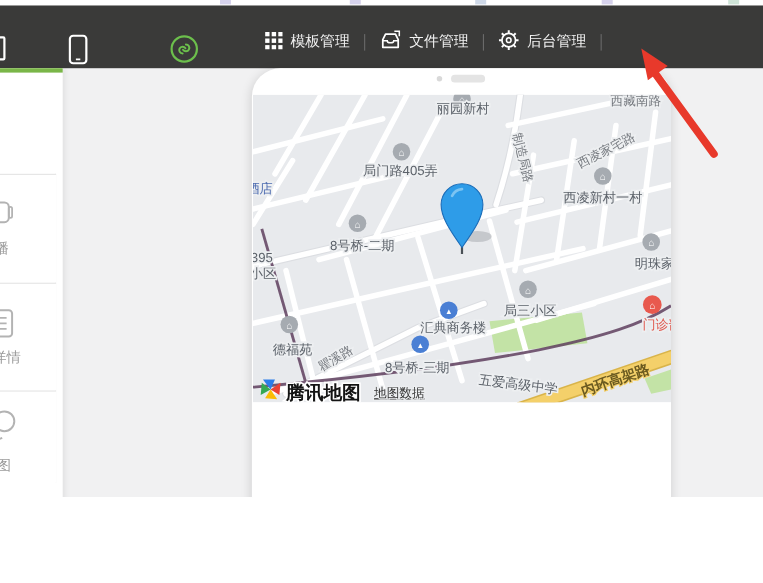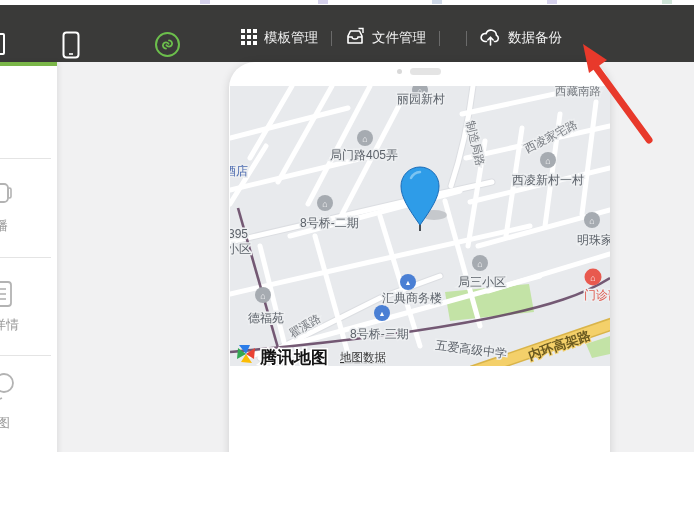--- a/index.html
+++ b/index.html
@@ -106,31 +106,41 @@
           <svg width="20" height="19" viewBox="0 0 20 19">
             <path d="M3,9 L5.5,4 H14.5 L17,9 V16 H3 Z" fill="none" stroke="#ffffff" stroke-width="1.6" stroke-linejoin="round"></path>
             <path d="M3,10 H7 C7,12.6 13,12.6 13,10 H17" fill="none" stroke="#ffffff" stroke-width="1.4"></path>
             <path d="M13.5,1.5 H18 V6" fill="none" stroke="#ffffff" stroke-width="1.4"></path>
           </svg>
         </span>
         <span>文件管理</span>
       </div>
       <div class="nav-div"></div>
 
-      <div class="nav-div"></div>
-
       <div class="nav-item">
         <span>
-          <svg width="21" height="18" viewBox="0 0 21 18">
-            <path d="M6.5,13.5 H5 A4,4 0 1 1 6,5.6 A5.4,5.4 0 0 1 16.4,7.2 A3.4,3.4 0 0 1 16,13.5 H14.5" fill="none" stroke="#ffffff" stroke-width="1.6" stroke-linecap="round"></path>
-            <path d="M10.5,17 V9.5 M7.8,12 L10.5,9.2 L13.2,12" fill="none" stroke="#ffffff" stroke-width="1.6" stroke-linecap="round" stroke-linejoin="round"></path>
-          </svg>
-        </span>
-        <span>数据备份</span>
-      </div>
+          <svg width="19" height="19" viewBox="0 0 19 19">
+            <circle cx="9.5" cy="9.5" r="6.2" fill="none" stroke="#ffffff" stroke-width="1.6"></circle>
+            <circle cx="9.5" cy="9.5" r="2.1" fill="none" stroke="#ffffff" stroke-width="1.4"></circle>
+            <g stroke="#ffffff" stroke-width="1.8">
+              <line x1="9.5" y1="0.6" x2="9.5" y2="3.2"></line>
+                <line x1="9.5" y1="15.8" x2="9.5" y2="18.4"></line>
+              <line x1="0.6" y1="9.5" x2="3.2" y2="9.5"></line>
+                <line x1="15.8" y1="9.5" x2="18.4" y2="9.5"></line>
+              <line x1="3.2" y1="3.2" x2="5.0" y2="5.0"></line>
+                <line x1="14.0" y1="14.0" x2="15.8" y2="15.8"></line>
+              <line x1="3.2" y1="15.8" x2="5.0" y2="14.0"></line>
+                <line x1="14.0" y1="5.0" x2="15.8" y2="3.2"></line>
+            </g>
+          </svg>
+        </span>
+        <span>后台管理</span>
+      </div>
+      <div class="nav-div"></div>
+
     </div>
   </div>
 
   <div class="sidebar">
     <div class="sidebar-accent" style="background:#7ab648"></div>
     <div class="side-cells">
 
       <div class="side-cell" style="height:99px">
         <span class="s-icon" style="left:-16px">
           <svg width="28" height="26" viewBox="0 0 28 26">

